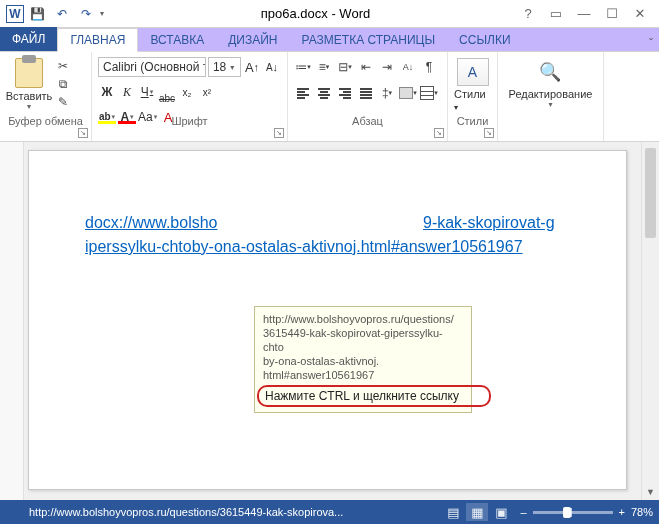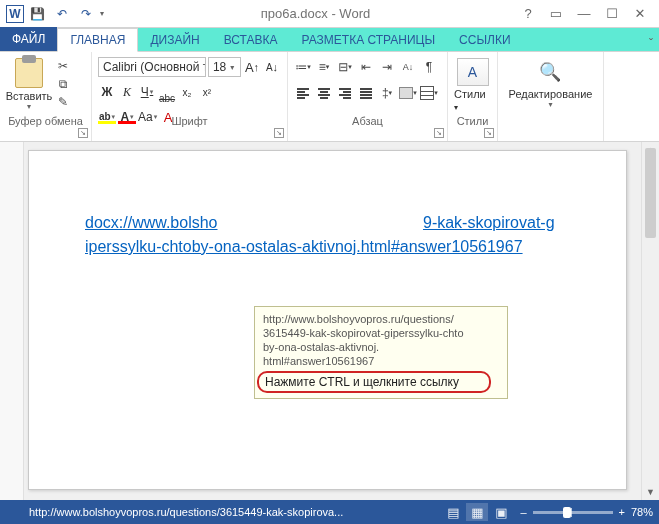--- a/index.html
+++ b/index.html
@@ -4,26 +4,26 @@
 <style>
   * { box-sizing: border-box; margin: 0; padding: 0; font-family: "Segoe UI", Tahoma, sans-serif; }
   body { width: 659px; height: 524px; background: #fff; overflow: hidden; font-size: 12px; color: #333; }
 
   
   .titlebar { height: 28px; background: #fff; display: flex; align-items: center; border-bottom: 1px solid #d4d4d4; }
   .qat { display: flex; align-items: center; gap: 4px; padding: 0 6px; }
   .qat .wicon { width: 18px; height: 18px; background: #fff; border: 1px solid #2b579a; display: flex; align-items: center; justify-content: center; font-weight: bold; color: #2b579a; font-size: 12px; }
   .qat-btn { width: 20px; height: 20px; display: flex; align-items: center; justify-content: center; color: #2b579a; }
   .qat-drop { width: 10px; color: #666; font-size: 8px; }
-  .title { flex: 1; text-align: center; color: #737373; font-size: 13px; }
+  .title { flex: 1; text-align: center; color: #000000; font-size: 13px; }
   .wincontrols { display: flex; gap: 2px; padding-right: 6px; }
   .winbtn { width: 26px; height: 20px; display: flex; align-items: center; justify-content: center; color: #666; font-size: 13px; }
 
   
-  .tabs { height: 24px; background: #5eead4; display: flex; align-items: flex-end; border-bottom: 1px solid #d4d4d4; }
+  .tabs { height: 24px; background: #c4b5fd; display: flex; align-items: flex-end; border-bottom: 1px solid #d4d4d4; }
   .tab { padding: 4px 12px; font-size: 12px; color: #2b579a; cursor: pointer; white-space: nowrap; }
   .tab.file { background: #2b579a; color: #fff; height: 24px; display: flex; align-items: center; }
   .tab.active { border: 1px solid #d4d4d4; border-bottom: 1px solid #fff; background: #fff; margin-bottom: -1px; }
   .tabs-right { margin-left: auto; display: flex; align-items: center; padding-right: 6px; gap: 6px; color: #666; }
 
   
   .ribbon { height: 90px; background: #fff; display: flex; border-bottom: 1px solid #d4d4d4; }
   .group { border-right: 1px solid #e5e5e5; padding: 4px 6px 0; display: flex; flex-direction: column; position: relative; }
   .group-label { position: absolute; bottom: 14px; left: 0; right: 0; text-align: center; font-size: 11px; color: #666; }
   .group-dl { position: absolute; bottom: 3px; right: 3px; width: 10px; height: 10px; border: 1px solid #999; font-size: 7px; display: flex; align-items: center; justify-content: center; color: #666; }
@@ -73,21 +73,21 @@
   .ruler-v { width: 24px; background: #f8f8f8; border-right: 1px solid #e0e0e0; }
   .page-wrap { flex: 1; padding: 8px 14px 0 4px; overflow: hidden; }
   .page { background: #fff; border: 1px solid #c8c8c8; box-shadow: 1px 1px 3px rgba(0,0,0,0.15); height: 340px; padding: 60px 70px 20px 56px; position: relative; }
   .hyperlink { color: #0563c1; text-decoration: underline; font-size: 16px; line-height: 24px; word-break: break-all; }
   .scrollbar-v { width: 18px; background: #f0f0f0; border-left: 1px solid #e0e0e0; position: relative; }
   .scroll-thumb { position: absolute; top: 6px; left: 3px; right: 3px; height: 90px; background: #cdcdcd; border-radius: 2px; }
   .scroll-up, .scroll-down { position: absolute; left: 0; right: 0; height: 16px; display: flex; align-items: center; justify-content: center; font-size: 9px; color: #666; }
   .scroll-up { top: 0; } .scroll-down { bottom: 0; }
 
   
-  .tooltip { position: absolute; top: 164px; left: 254px; width: 254px; background: #fffff0; border: 1px solid #bfbf8f; padding: 5px 8px; font-size: 11px; color: #555; line-height: 14px; z-index: 10; }
+  .tooltip { position: absolute; top: 164px; left: 254px; width: 218px; background: #fffff0; border: 1px solid #bfbf8f; padding: 5px 8px; font-size: 11px; color: #555; line-height: 14px; z-index: 10; }
   .tooltip-high { border: 2px solid #d02424; border-radius: 10px; padding: 2px 6px; margin-top: 3px; color: #222; font-size: 12px; font-weight: 500; position: relative; left: -6px; width: 234px; }
 
   
   .statusbar { height: 24px; background: #2b579a; color: #fff; display: flex; align-items: center; font-size: 11px; padding: 0 6px; }
   .status-left { flex: 1; overflow: hidden; white-space: nowrap; text-overflow: ellipsis; margin-left: 23px; }
   .view-btns { display: flex; gap: 2px; margin: 0 8px; }
   .view-btn { width: 22px; height: 18px; display: flex; align-items: center; justify-content: center; color: #fff; opacity: 0.9; font-size: 13px; }
   .view-btn.active { background: rgba(255,255,255,0.2); }
   .zoom { display: flex; align-items: center; gap: 6px; }
   .zoom-track { width: 80px; height: 3px; background: rgba(255,255,255,0.5); position: relative; }
@@ -111,22 +111,22 @@
     <div class="winbtn">▭</div>
     <div class="winbtn">—</div>
     <div class="winbtn">☐</div>
     <div class="winbtn">✕</div>
   </div>
 </div>
 
 <div class="tabs">
   <div class="tab file">ФАЙЛ</div>
   <div class="tab active">ГЛАВНАЯ</div>
+  <div class="tab">ВСТАВКА</div>
   <div class="tab">ДИЗАЙН</div>
-  <div class="tab">ВСТАВКА</div>
   <div class="tab">РАЗМЕТКА СТРАНИЦЫ</div>
   <div class="tab">ССЫЛКИ</div>
   <div class="tabs-right">ˇ</div>
 </div>
 
 <div class="ribbon">
 
   <div class="group" style="width:92px">
     <div class="clip-top">
       <div class="paste">

